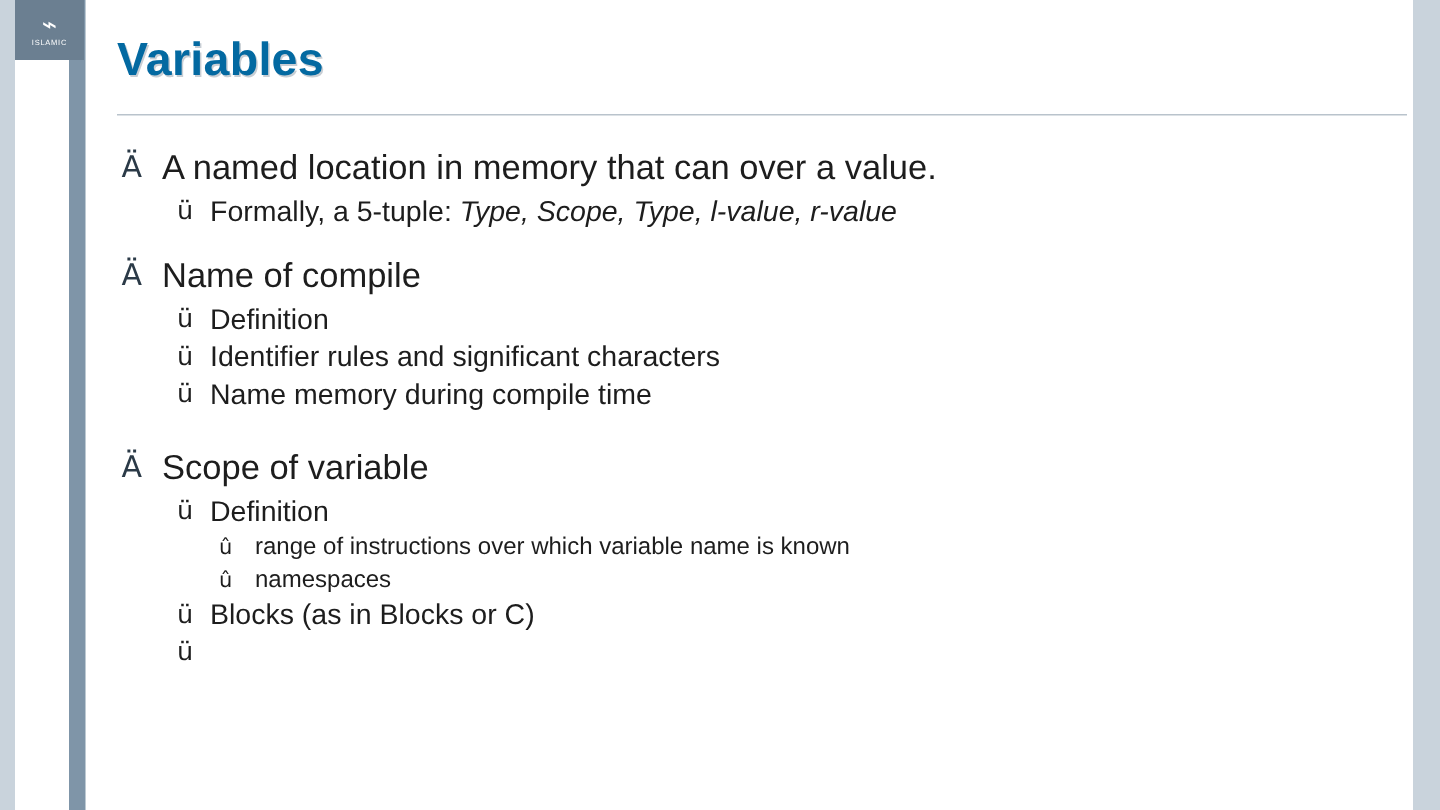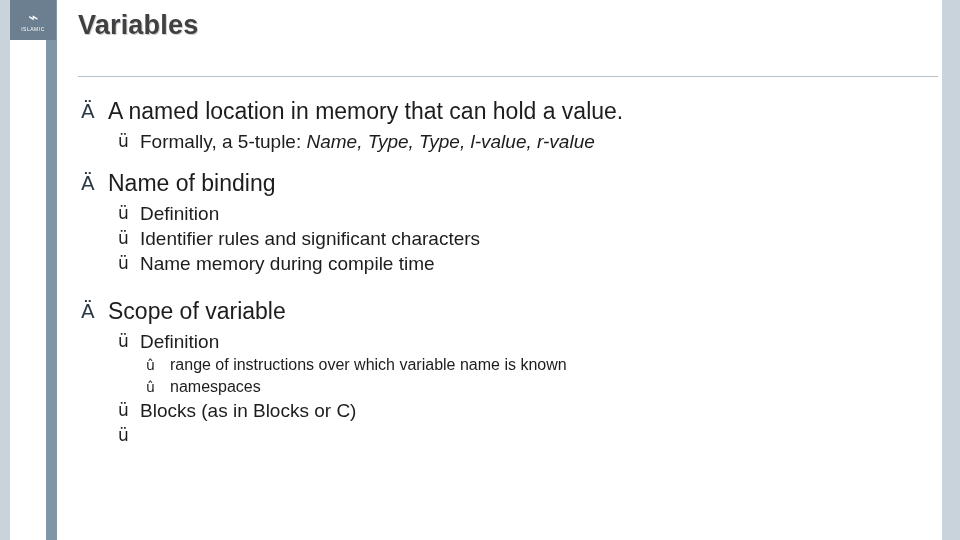--- a/index.html
+++ b/index.html
@@ -77,24 +77,24 @@
     color: #ffffff;
     font-size: 5px;
     letter-spacing: 0.5px;
     line-height: 6px;
     font-family: "Liberation Sans", sans-serif;
   }
   
   .title {
     position: absolute;
     left: 78px;
-    top: 10px;
-    font-size: 27px;
+    top: 22px;
+    font-size: 31px;
     font-weight: bold;
-    color: #404040;
+    color: #0369a1;
     letter-spacing: 0.2px;
     text-shadow: 1px 1px 0 #c8ced4;
     font-family: "Liberation Sans", sans-serif;
   }
   .title-rule {
     position: absolute;
     left: 78px;
     top: 76px;
     width: 860px;
     height: 1px;
@@ -179,35 +179,35 @@
     <span class="logo-text">ISLAMIC</span>
   </div>
 
   <div class="title">Variables</div>
   <div class="title-rule"></div>
 
   <div class="content">
 
     <div class="l1">
       <span class="bullet">Ä</span>
-      <span>A named location in memory that can hold a value.</span>
+      <span>A named location in memory that can over a value.</span>
     </div>
 
     <div class="gap-xs"></div>
 
     <div class="l2">
       <span class="bullet">ü</span>
-      <span class="inline">Formally, a 5-tuple: </span><span class="inline italic">Name, Type, Type, l-value, r-value</span>
+      <span class="inline">Formally, a 5-tuple: </span><span class="inline italic">Type, Scope, Type, l-value, r-value</span>
     </div>
 
     <div class="gap-sm"></div>
 
     <div class="l1">
       <span class="bullet">Ä</span>
-      <span>Name of binding</span>
+      <span>Name of compile</span>
     </div>
 
     <div class="gap-xs"></div>
 
     <div class="l2">
       <span class="bullet">ü</span>
       <span>Definition</span>
     </div>
 
     <div class="l2">

